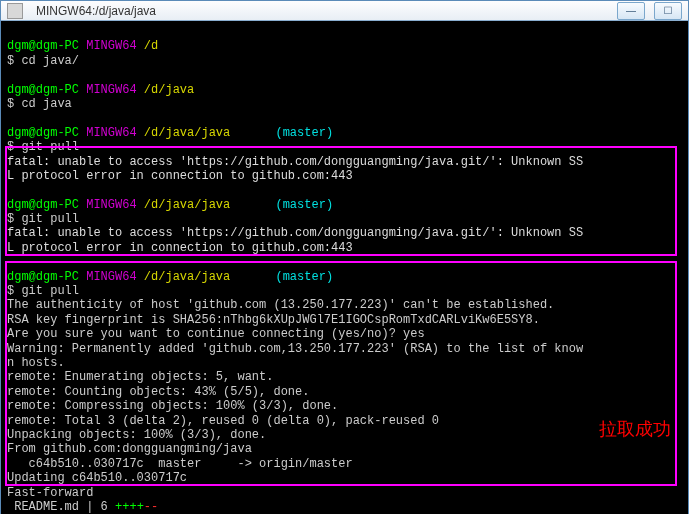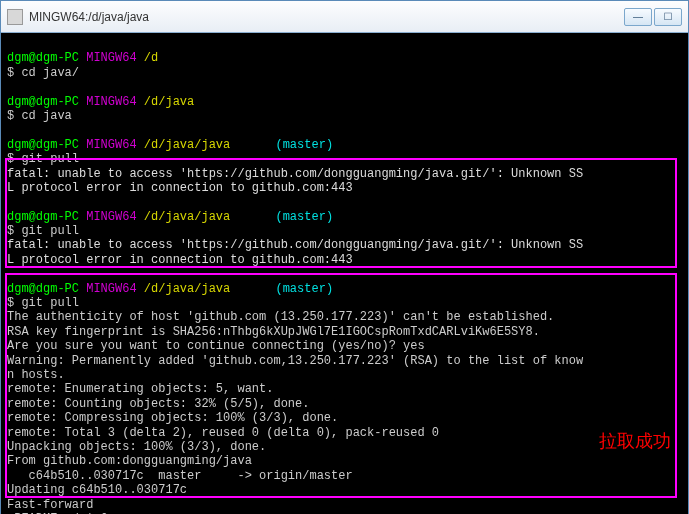--- a/index.html
+++ b/index.html
@@ -11,27 +11,28 @@
   height: 514px;
   overflow: hidden;
 }
 .window {
   border: 1px solid #5a8ab8;
   background: #fff;
 }
 .titlebar {
   background: linear-gradient(#fdfdfe, #e8eef5);
   border-bottom: 1px solid #8aaed0;
-  height: 32px;
+  height: 20px;
   display: flex;
   align-items: center;
   padding: 0 6px;
   color: #333;
   font-family: Tahoma, sans-serif;
   font-size: 12px;
+  gap: 7px;
 }
 .titlebar .icon {
   width: 16px; height: 16px;
   background: #d8d8d8;
   border: 1px solid #999;
   margin-right: 6px;
 }
 .titlebar .spacer { flex: 1; }
 .titlebar .btn {
   width: 28px; height: 18px;
@@ -104,21 +105,21 @@
 <span class="error">L protocol error in connection to github.com:443</span>
 
 <span class="user">dgm@dgm-PC</span> <span class="host">MINGW64</span> <span class="path">/d/java/java</span> <span class="branch">(master)</span>
 <span>$</span> <span>git pull</span>
 <span>The authenticity of host 'github.com (13.250.177.223)' can't be established.</span>
 <span>RSA key fingerprint is SHA256:nThbg6kXUpJWGl7E1IGOCspRomTxdCARLviKw6E5SY8.</span>
 <span>Are you sure you want to continue connecting (yes/no)? yes</span>
 <span>Warning: Permanently added 'github.com,13.250.177.223' (RSA) to the list of know</span>
 <span>n hosts.</span>
 <span>remote: Enumerating objects: 5, want.</span>
-<span>remote: Counting objects: 32% (5/5), done.</span>
+<span>remote: Counting objects: 43% (5/5), done.</span>
 <span>remote: Compressing objects: 100% (3/3), done.</span>
 <span>remote: Total 3 (delta 2), reused 0 (delta 0), pack-reused 0</span>
 <span>Unpacking objects: 100% (3/3), done.</span>
 <span>From github.com:dongguangming/java</span>
 <span>   c64b510..030717c  master     -&gt; origin/master</span>
 <span>Updating c64b510..030717c</span>
 <span>Fast-forward</span>
 <span> README.md | 6 </span><span class="plus">++++</span><span class="minus">--</span>
 
 

